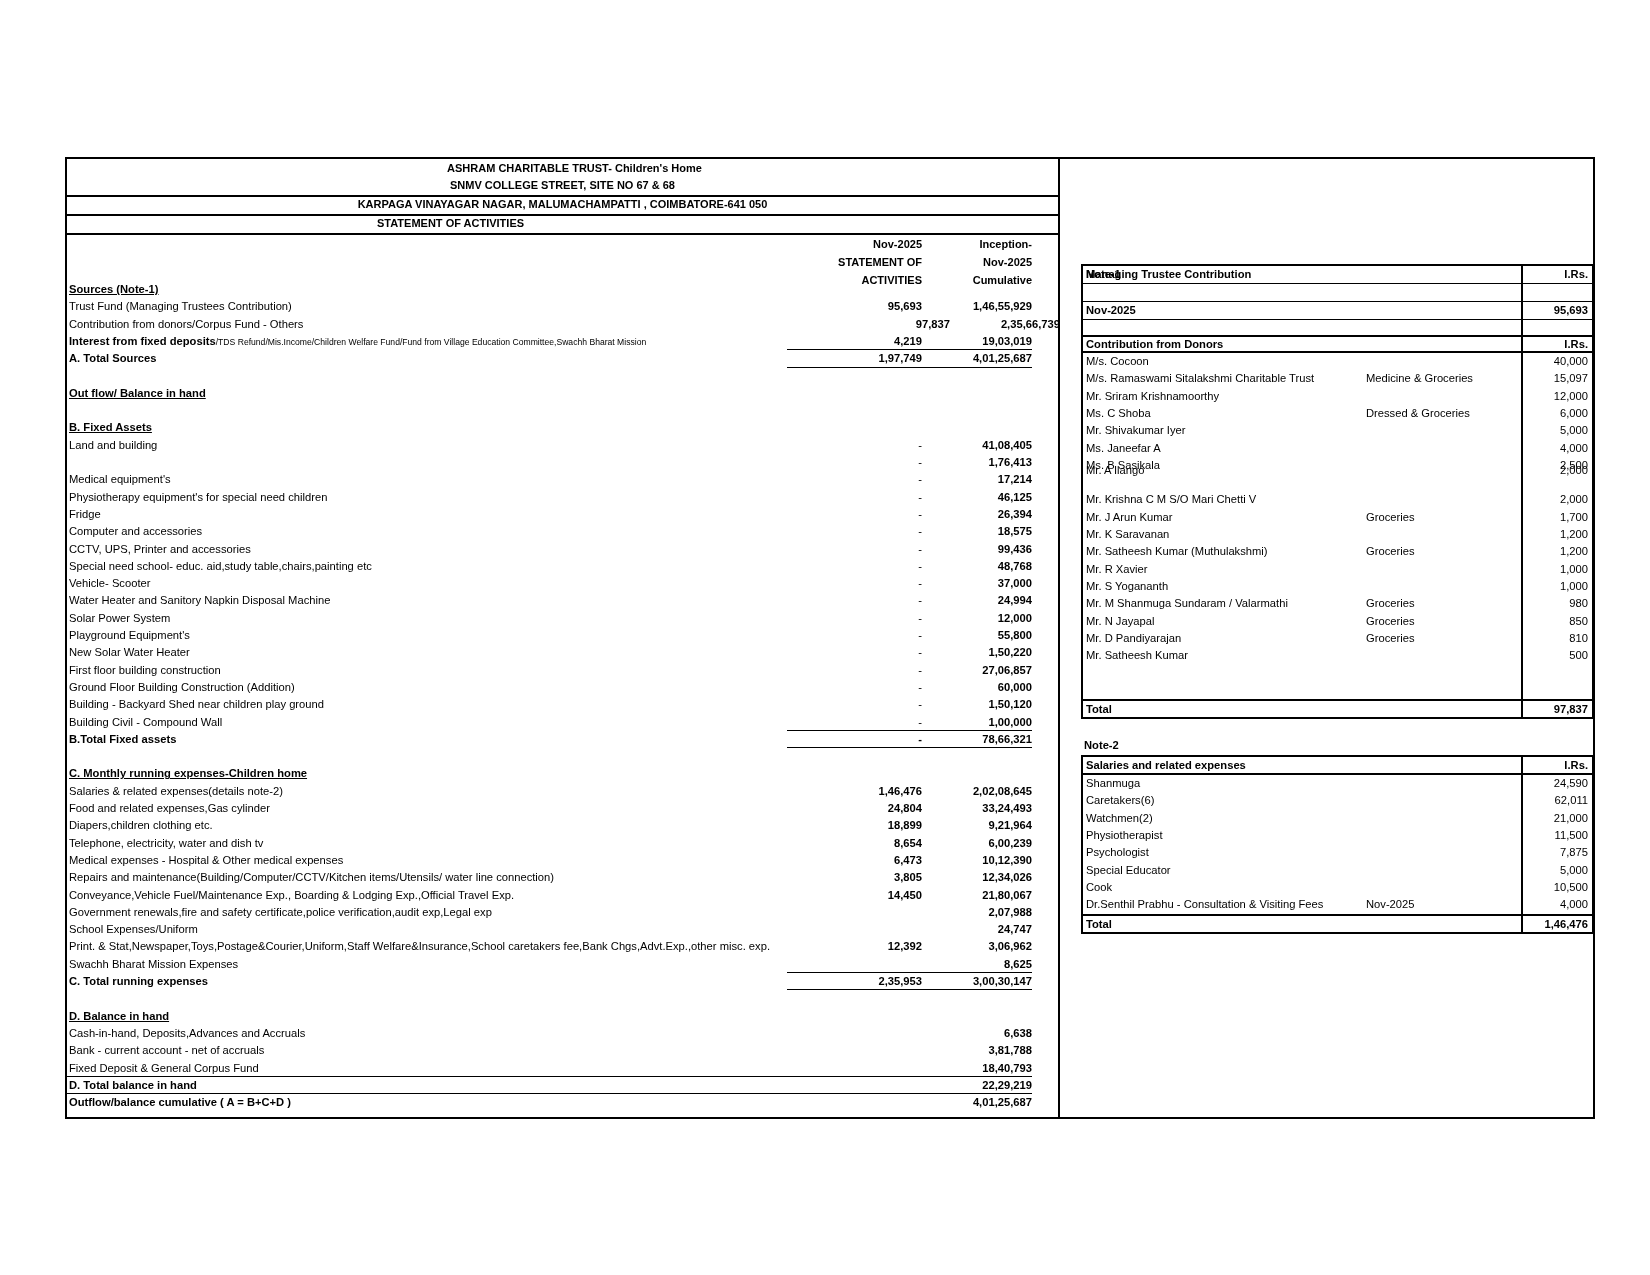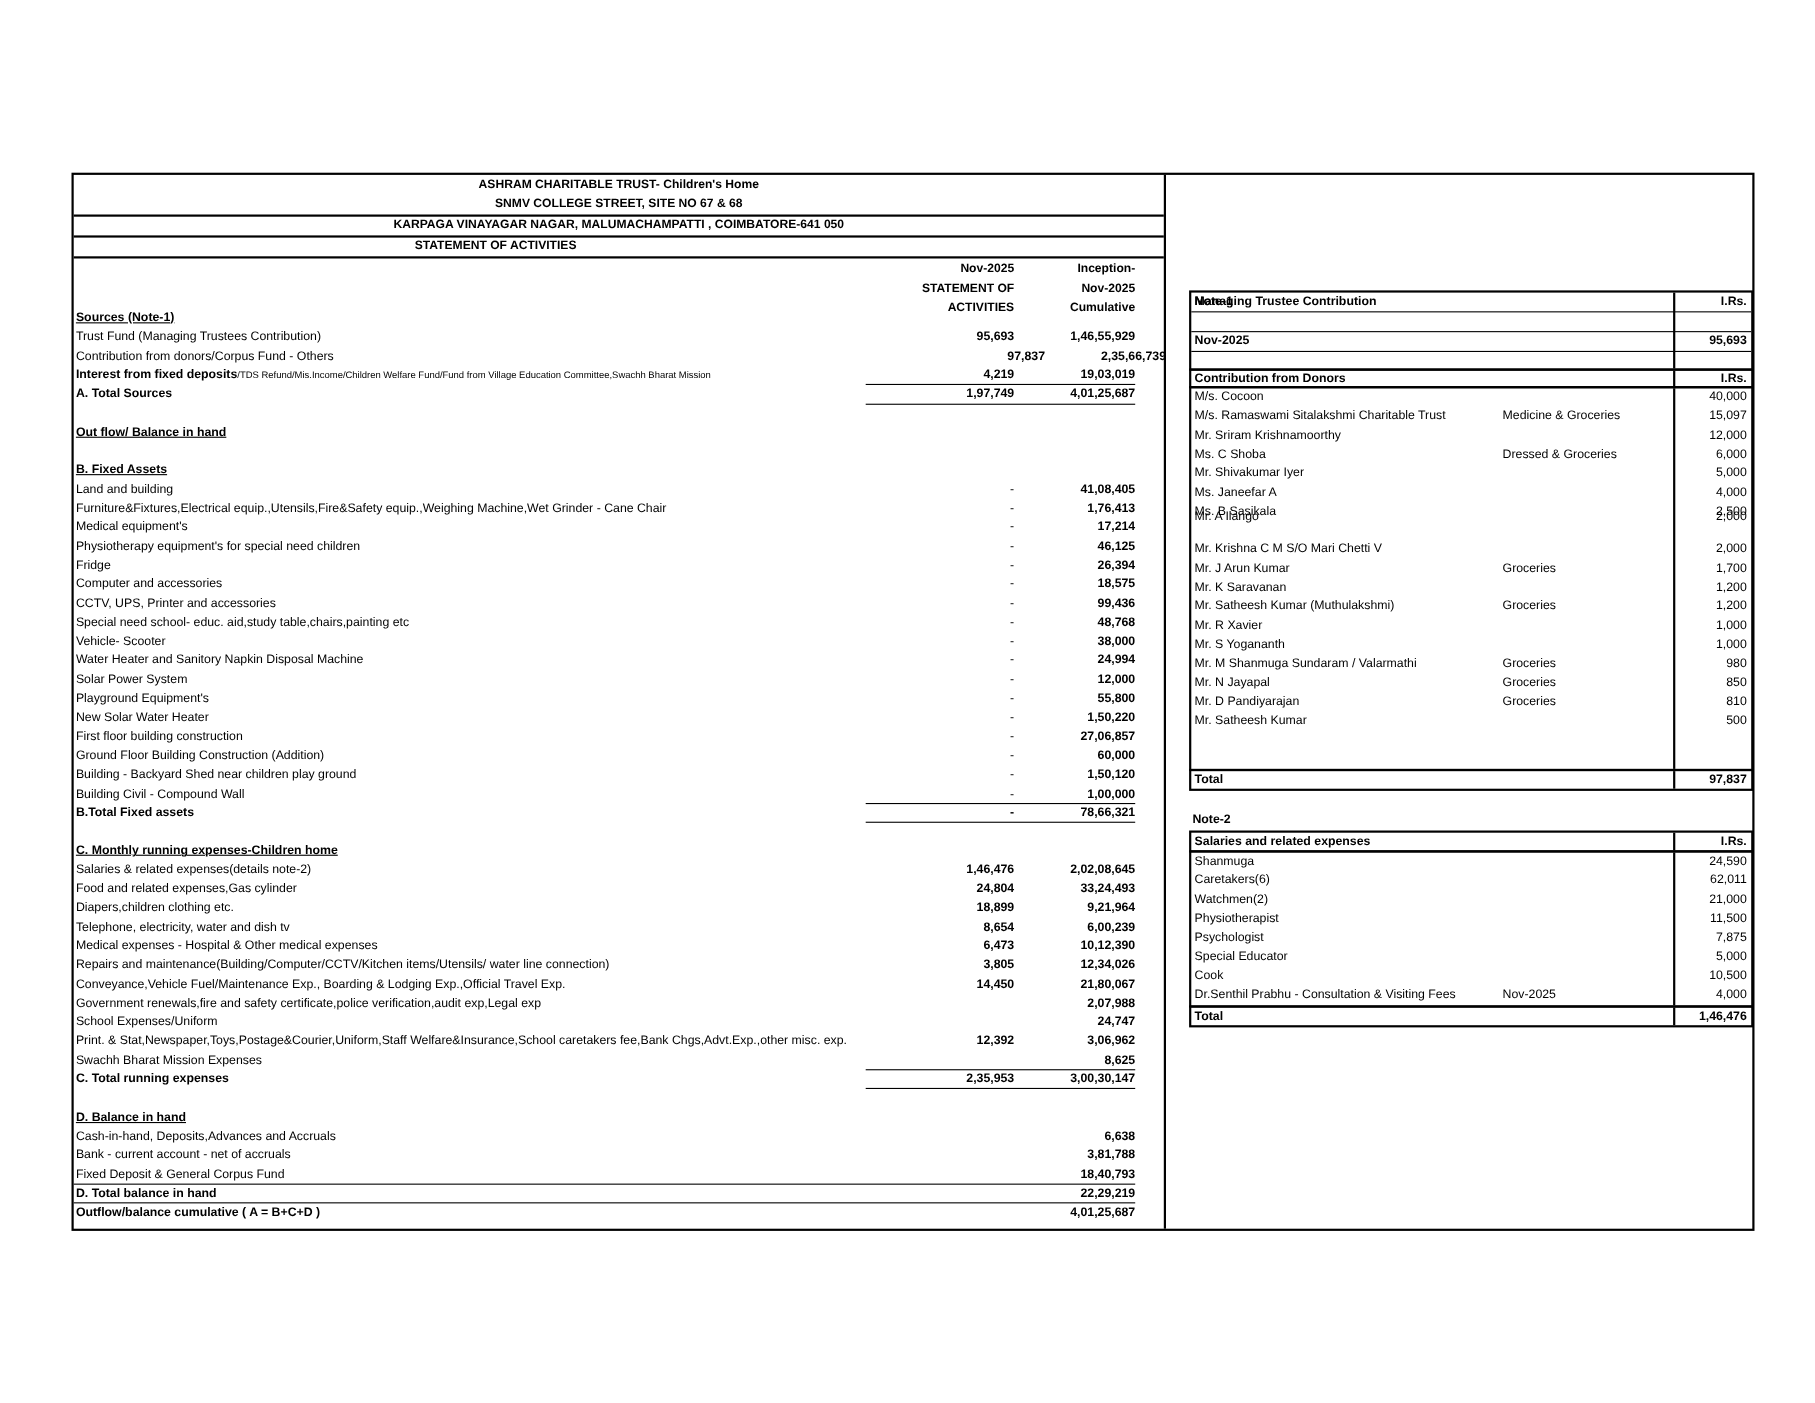--- a/index.html
+++ b/index.html
@@ -28,21 +28,21 @@
   .nrow .d { position:absolute; left:283px; }
   .nrow .v { position:absolute; right:4px; text-align:right; }
   .vsep { position:absolute; top:0; bottom:0; left:438px; border-left:2px solid #000; }
 </style>
 </head>
 <body>
 
 <div class="sheet">
 
   <div class="left">
-    <div class="hdr" style="top:3px;">ASHRAM CHARITABLE TRUST-  Children's Home</div>
+    <div class="hdr" style="top:3px;margin-left:12px;">ASHRAM CHARITABLE TRUST-  Children's Home</div>
     <div class="hdr" style="top:20px;">SNMV COLLEGE STREET, SITE NO 67 &amp; 68</div>
     <div class="hline" style="top:36px;"></div>
     <div class="hdr" style="top:39px;">KARPAGA VINAYAGAR NAGAR, MALUMACHAMPATTI , COIMBATORE-641 050</div>
     <div class="hline" style="top:55px;"></div>
     <div class="hdr" style="top:58px; text-align:left; left:310px; width:auto;">STATEMENT OF ACTIVITIES</div>
     <div class="hline" style="top:74px;"></div>
 
     <div class="colhdr" style="top:76px; right:136px; width:120px;">
       <div>Nov-2025</div>
       <div>STATEMENT OF</div>
@@ -85,21 +85,20 @@
         </div>
         <div class="row" style="top: 260.4px;">
           <span class="lbl b u">B. Fixed Assets</span>
         </div>
         <div class="row" style="top: 277.7px;">
           <span class="lbl">Land and building</span>
           <span class="c1">-</span>
           <span class="c2">41,08,405</span>
         </div>
         <div class="row" style="top: 295px;">
-          <span class="lbl">Furniture&amp;Fixtures,Electrical equip.,Utensils,Fire&amp;Safety equip.,Weighing Machine,Wet Grinder - Cane Chair</span>
           <span class="c1">-</span>
           <span class="c2">1,76,413</span>
         </div>
         <div class="row" style="top: 312.3px;">
           <span class="lbl">Medical equipment's</span>
           <span class="c1">-</span>
           <span class="c2">17,214</span>
         </div>
         <div class="row" style="top: 329.6px;">
           <span class="lbl">Physiotherapy equipment's for special need children</span>
@@ -122,21 +121,21 @@
           <span class="c2">99,436</span>
         </div>
         <div class="row" style="top: 398.8px;">
           <span class="lbl">Special need school- educ. aid,study table,chairs,painting etc</span>
           <span class="c1">-</span>
           <span class="c2">48,768</span>
         </div>
         <div class="row" style="top: 416.1px;">
           <span class="lbl">Vehicle- Scooter</span>
           <span class="c1">-</span>
-          <span class="c2">38,000</span>
+          <span class="c2">37,000</span>
         </div>
         <div class="row" style="top: 433.4px;">
           <span class="lbl">Water Heater and Sanitory Napkin Disposal Machine</span>
           <span class="c1">-</span>
           <span class="c2">24,994</span>
         </div>
         <div class="row" style="top: 450.7px;">
           <span class="lbl">Solar Power System</span>
           <span class="c1">-</span>
           <span class="c2">12,000</span>

